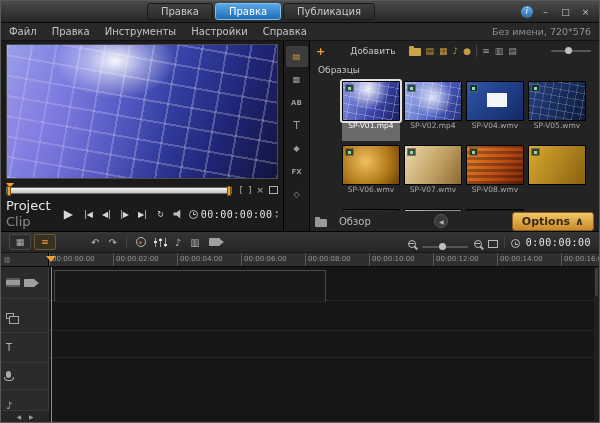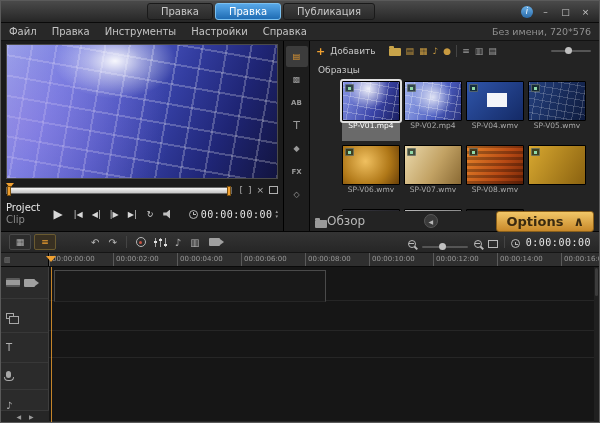--- a/index.html
+++ b/index.html
@@ -36,39 +36,39 @@
       linear-gradient(115deg, #9aa8ea 0%, #6d7ade 22%, #4a55c0 42%, #333da0 58%, #1f2575 78%, #12143f 100%);
   }
   .scrubrow { position:absolute; left:5px; top:142px; width:272px; height:14px; display:flex; align-items:center; }
   .scrubtrack { flex:1; height:7px; background:linear-gradient(#f4f4f4,#c4c4c4); border:1px solid #6a6a6a; position:relative; }
   .ph-tri { position:absolute; left:-1px; top:-5px; width:0; height:0; border-left:4px solid transparent; border-right:4px solid transparent; border-top:5px solid #f0a030; }
   .trimh { position:absolute; top:-2px; width:4px; height:10px; background:#f0a030; border:1px solid #7a5010; }
   .trimh.l { left:0; } .trimh.r { right:0; }
   .scrubicons { display:flex; gap:5px; margin-left:7px; align-items:center; color:#b0b0b0; font-size:9px; }
   .enl { width:9px; height:8px; border:1px solid #b0b0b0; }
   .controls { position:absolute; left:5px; top:160px; width:272px; height:26px; display:flex; align-items:center; }
-  .pc-label { font-size:10px; line-height:1.2; margin-right:7px; }
+  .pc-label { font-size:13px; line-height:1.2; margin-right:7px; }
   .pc-label .p1 { color:#e8e8e8; } .pc-label .p2 { color:#8a8a8a; }
   .tbtn { min-width:18px; height:17px; display:flex; align-items:center; justify-content:center; font-size:8px; color:#d8d8d8; padding:0 2px; }
   .tbtn.play { font-size:12px; min-width:22px; }
   .pv-time { margin-left:auto; display:flex; align-items:center; gap:3px; }
   .timecode { font-family:"DejaVu Sans Mono","Liberation Mono",monospace; font-size:10px; color:#e8e8e8; letter-spacing:.5px; }
   .spin { display:flex; flex-direction:column; font-size:5px; color:#999; line-height:1; }
 
   
   .library { flex:1; display:flex; background:#232323; }
   .libnav { width:26px; flex:0 0 26px; background:#1d1d1d; border-right:1px solid #050505; padding-top:5px; display:flex; flex-direction:column; gap:2px; align-items:center; }
   .navbtn { width:22px; height:21px; display:flex; align-items:center; justify-content:center; font-size:8px; color:#9a9a9a; border-radius:2px; }
   .navbtn.active { background:#3c3c3c; color:#f0a030; }
   .navbtn.txt { font-size:7px; font-weight:bold; }
   .navbtn.big { font-size:11px; }
   .libcontent { flex:1; display:flex; flex-direction:column; position:relative; }
   .libtoolbar { height:20px; flex:0 0 20px; display:flex; align-items:center; gap:5px; padding:0 6px; }
   .addplus { color:#f0a030; font-size:11px; font-weight:bold; }
-  .addlabel { font-size:9px; color:#c8c8c8; margin-right:8px; }
+  .addlabel { font-size:9px; color:#c8c8c8; margin-right:8px;margin-left:20px; }
   .lt-ic { font-size:9px; color:#c89a40; display:flex; align-items:center; }
   .lt-ic.gray { color:#9a9a9a; }
   .vsep { width:1px; height:12px; background:#444; }
   .slider { width:40px; height:2px; background:#555; border-radius:1px; position:relative; margin-left:auto; margin-right:2px; }
   .slider .knob { position:absolute; top:-3px; width:7px; height:7px; border-radius:50%; background:#c0c0c0; }
   .samplesrow { height:18px; flex:0 0 18px; display:flex; align-items:center; padding-left:8px; }
   .samples { font-size:9px; color:#c8c8c8; }
   .grid { flex:1; overflow:hidden; padding:2px 4px 0 32px; display:flex; flex-wrap:wrap; gap:4px; align-content:flex-start; }
   .thumb { width:58px; }
   .timg { width:58px; height:40px; border:1px solid #000; border-radius:1px; position:relative; }
@@ -84,23 +84,23 @@
   .t5 { background: repeating-linear-gradient(100deg, rgba(255,255,255,.18) 0 1px, transparent 1px 8px), repeating-linear-gradient(10deg, rgba(255,255,255,.18) 0 1px, transparent 1px 7px), linear-gradient(115deg,#24407e,#0e1b3e); }
   .t6 { background: radial-gradient(circle at 40% 40%, #f0c060, #b07818 60%, #6a4008); }
   .t7 { background: linear-gradient(120deg,#ead9ac,#c2a264 55%,#8a6a34); }
   .t8 { background: repeating-linear-gradient(0deg, rgba(0,0,0,.28) 0 3px, transparent 3px 6px), linear-gradient(120deg,#e8852a,#b84a14 60%,#7a2808); }
   .t9 { background: linear-gradient(120deg,#d8a830,#8a6210); }
   .t10 { background: linear-gradient(120deg,#3a3a42,#1a1a20); }
   .t11 { background: linear-gradient(120deg,#b8b8b8,#787878); }
   .t12 { background:#181818; }
   .cds { width:26px; height:26px; border:2px solid #d8d8d8; border-radius:50%; margin:4px auto; display:flex; align-items:center; justify-content:center; color:#f0f0f0; font-size:13px; font-weight:bold; background:radial-gradient(#555,#1e1e1e); }
   .libfooter { height:20px; flex:0 0 20px; display:flex; align-items:center; padding:0 5px; }
-  .browse { display:flex; align-items:flex-end; gap:0; font-size:12px; color:#b8b8b8; }
+  .browse { display:flex; align-items:flex-end; gap:12px; font-size:10px; color:#b8b8b8; }
   .collapse-btn { width:14px; height:14px; border-radius:50%; background:#3a3a3a; border:1px solid #585858; color:#b8b8b8; font-size:6px; display:flex; align-items:center; justify-content:center; margin:0 auto; }
-  .options-btn { display:flex; align-items:center; gap:10px; background:linear-gradient(#f2c768,#c8892a); color:#3a2a10; font-size:13px; font-weight:bold; padding:2px 9px; border-radius:3px; border:1px solid #8a5f1a; }
+  .options-btn { display:flex; align-items:center; gap:5px; background:linear-gradient(#f2c768,#c8892a); color:#3a2a10; font-size:11px; font-weight:bold; padding:2px 9px; border-radius:3px; border:1px solid #8a5f1a; }
 
   
   .tl-toolbar { height:22px; flex:0 0 22px; background:linear-gradient(#343434,#262626); border-top:1px solid #050505; border-bottom:1px solid #151515; display:flex; align-items:center; padding:0 8px; gap:9px; }
   .viewgrp { display:flex; gap:3px; margin-right:26px; }
   .vbtn { width:22px; height:16px; background:#2c2c2c; border:1px solid #484848; border-radius:2px; display:flex; align-items:center; justify-content:center; font-size:9px; color:#b0b0b0; }
   .vbtn.active { color:#f0a030; border-color:#6a5a30; background:#383022; }
   .tlic { font-size:10px; color:#b8b8b8; display:flex; align-items:center; }
   .tl-right { margin-left:auto; display:flex; align-items:flex-end; gap:6px; }
   .slider2 { width:46px; height:2px; background:#555; border-radius:1px; position:relative; }
   .slider2 .knob { position:absolute; top:-3px; left:17px; width:7px; height:7px; border-radius:50%; background:#c0c0c0; }

